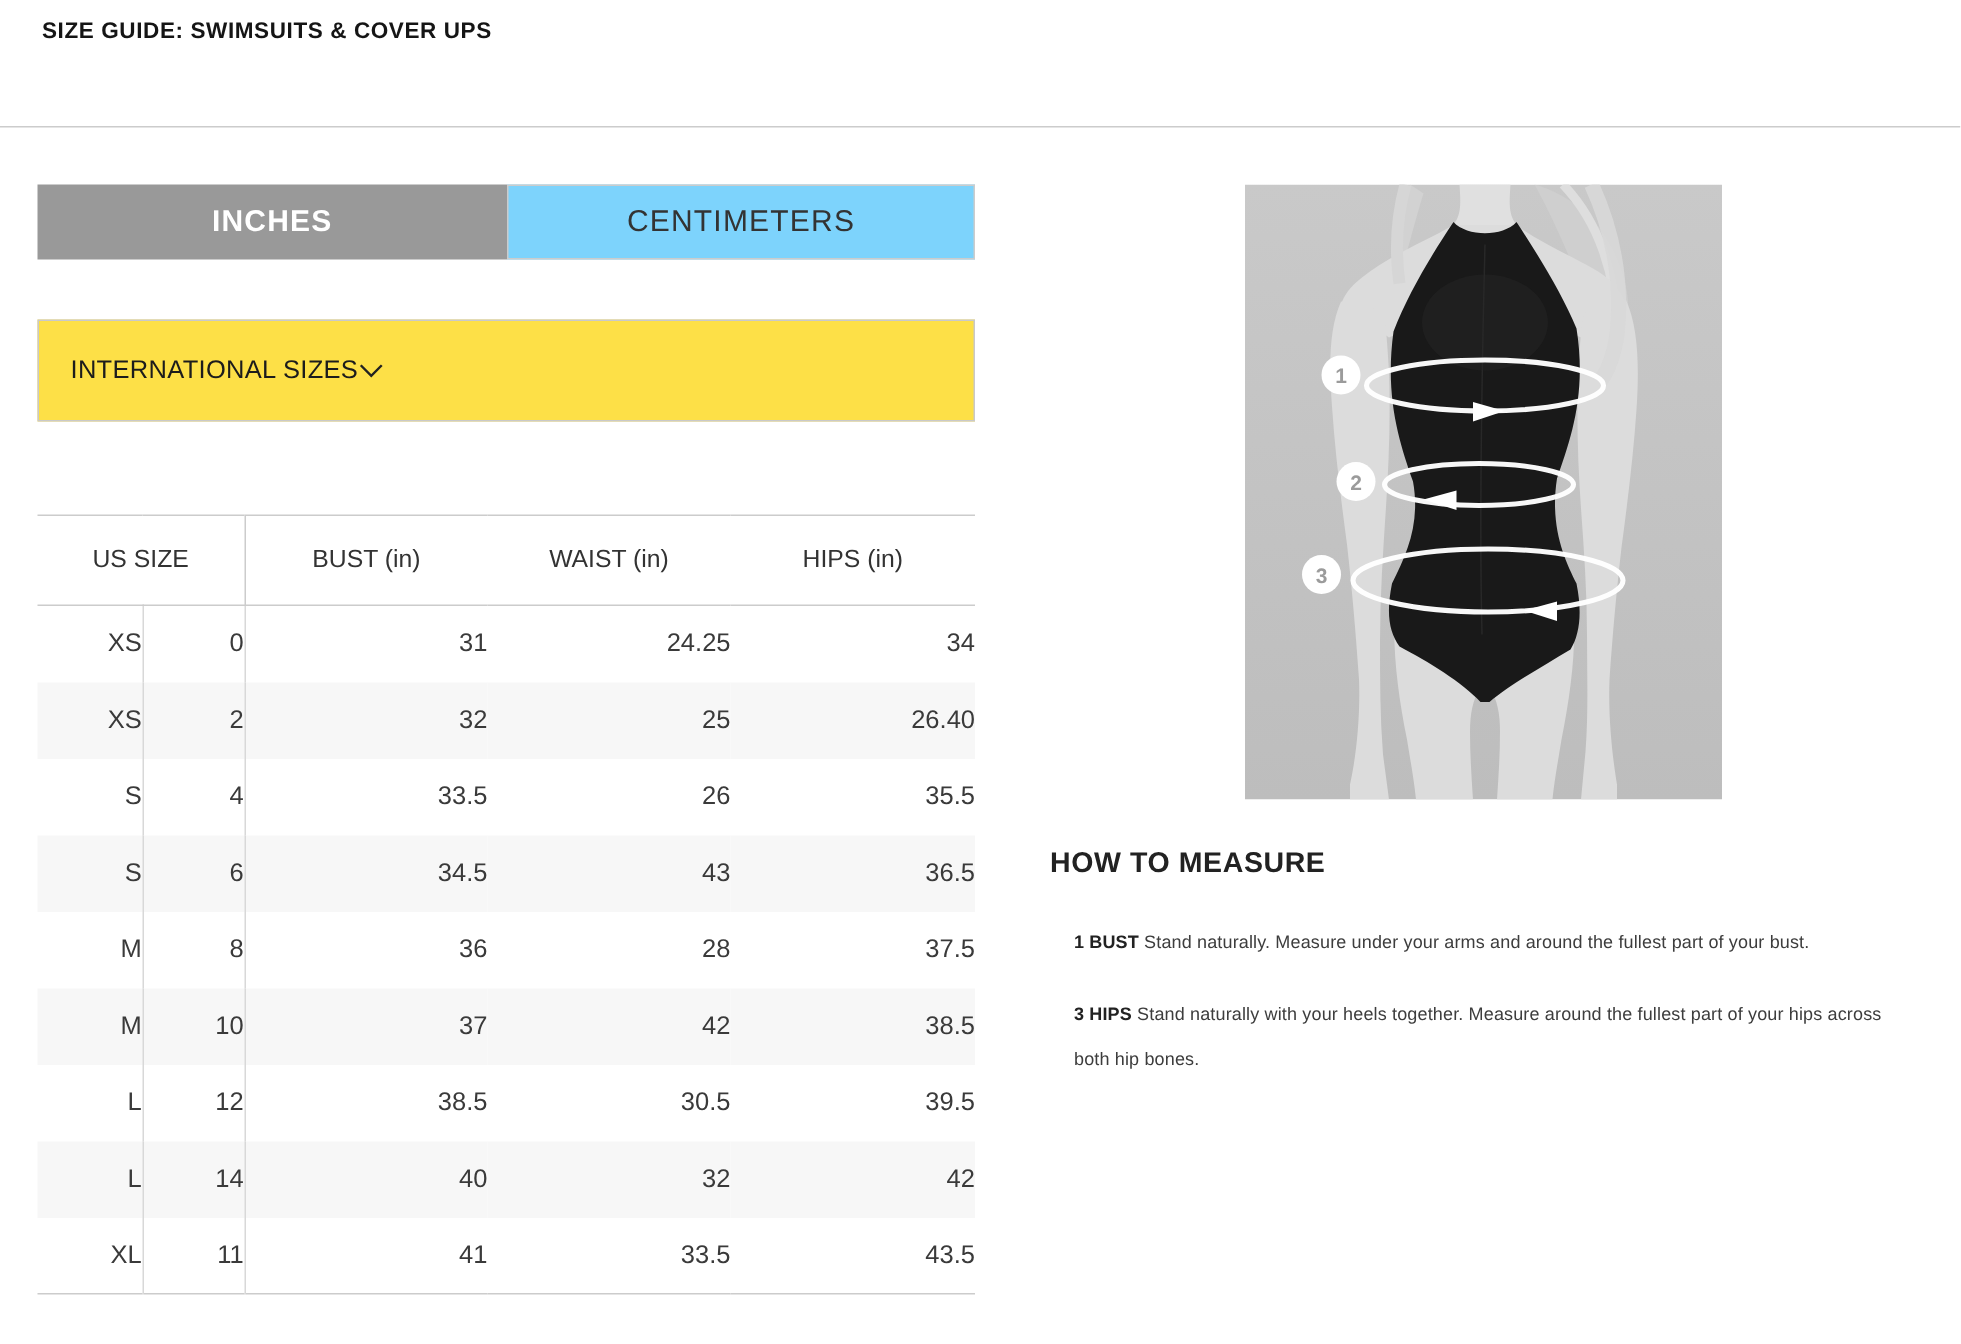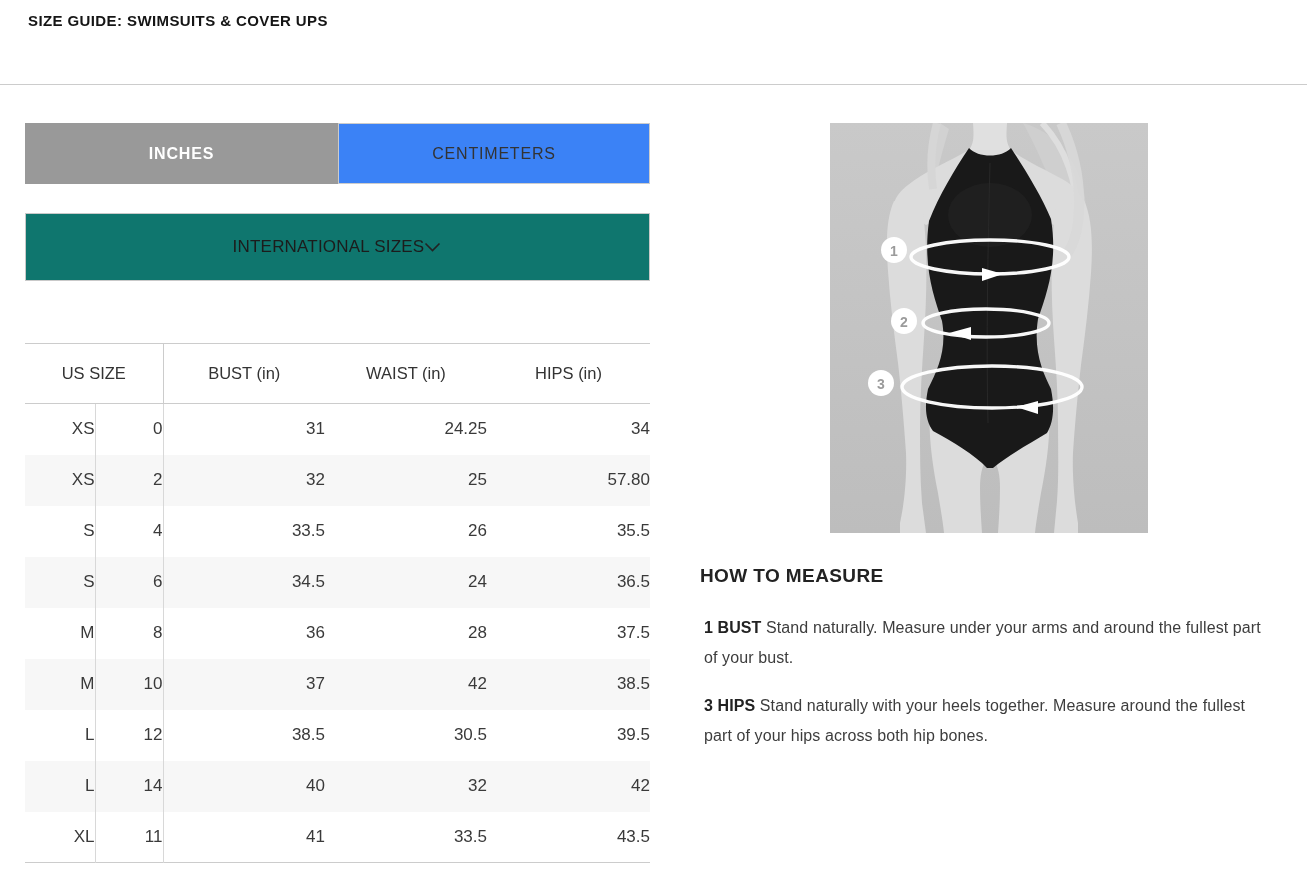--- a/index.html
+++ b/index.html
@@ -24,41 +24,41 @@
     position: absolute; left: 0; top: 84px;
     width: 1307px; height: 0;
     border-top: 1px solid #cccccc;
   }
 
   
   .left-col { position: absolute; left: 25px; top: 123px; width: 625px; }
 
   .tabs { position: relative; height: 61px; }
   .tab {
-    position: absolute; top: 0; height: 61px;
+    position: absolute; top: 0; height: 50px;
     display: flex; align-items: center; justify-content: center;
-    font-family: inherit; font-size: 16px; letter-spacing: 0.8px;
+    font-family: inherit; font-size: 20px; letter-spacing: 0.8px;
     cursor: pointer; padding: 0;
   }
   .tab-active {
     left: 0; width: 313px;
     background: #999999; color: #ffffff;
     font-weight: 700; border: none;
   }
   .tab-inactive {
     left: 313px; width: 312px;
-    background: #3b82f6; color: #333333;
+    background: #7dd3fc; color: #333333;
     font-weight: 400;
     border: 1px solid #cccccc;
   }
 
   .dropdown {
     margin-top: 29px; height: 68px;
-    border: 1px solid #c9c9c9; background: #0f766e;
-    display: flex; align-items: center; justify-content: center;
+    border: 1px solid #c9c9c9; background: #fde047;
+    display: flex; align-items: center; justify-content: flex-start;
     padding: 0 22px 0 21px;
     font-size: 17px; color: #1c1c1c; letter-spacing: 0.2px;
     cursor: pointer;
   }
   .chevron-down { display: block; }
 
   table.size-table {
     margin-top: 62px;
     width: 625px;
     border-collapse: collapse;
@@ -88,23 +88,23 @@
   .right-col { position: absolute; left: 700px; top: 123px; width: 562px; }
   .figure-wrap { width: 318px; height: 410px; margin-left: 130px; }
   .figure-wrap svg { display: block; }
 
   .measure-heading {
     margin: 32px 0 0;
     font-size: 19px; font-weight: 700;
     letter-spacing: 0.4px; color: #222222;
   }
   .steps p {
-    margin: 18px 4px 0;
+    margin: 18px 16px 0;
     width: 562px;
-    font-size: 16px; line-height: 30px;
+    font-size: 12px; line-height: 30px;
     color: #3d3d3d; letter-spacing: 0.1px;
   }
   .steps p.first { margin-top: 26px; }
   .steps strong { font-weight: 700; color: #222222; }
 </style>
 </head>
 <body>
 
 <h1 class="page-title">SIZE GUIDE: SWIMSUITS &amp; COVER UPS</h1>
 <div class="top-divider"></div>
@@ -145,34 +145,34 @@
         <td>0</td>
         <td>31</td>
         <td>24.25</td>
         <td>34</td>
       </tr>
       <tr>
         <td>XS</td>
         <td>2</td>
         <td>32</td>
         <td>25</td>
-        <td>57.80</td>
+        <td>26.40</td>
       </tr>
       <tr>
         <td>S</td>
         <td>4</td>
         <td>33.5</td>
         <td>26</td>
         <td>35.5</td>
       </tr>
       <tr>
         <td>S</td>
         <td>6</td>
         <td>34.5</td>
-        <td>24</td>
+        <td>43</td>
         <td>36.5</td>
       </tr>
       <tr>
         <td>M</td>
         <td>8</td>
         <td>36</td>
         <td>28</td>
         <td>37.5</td>
       </tr>
       <tr>

